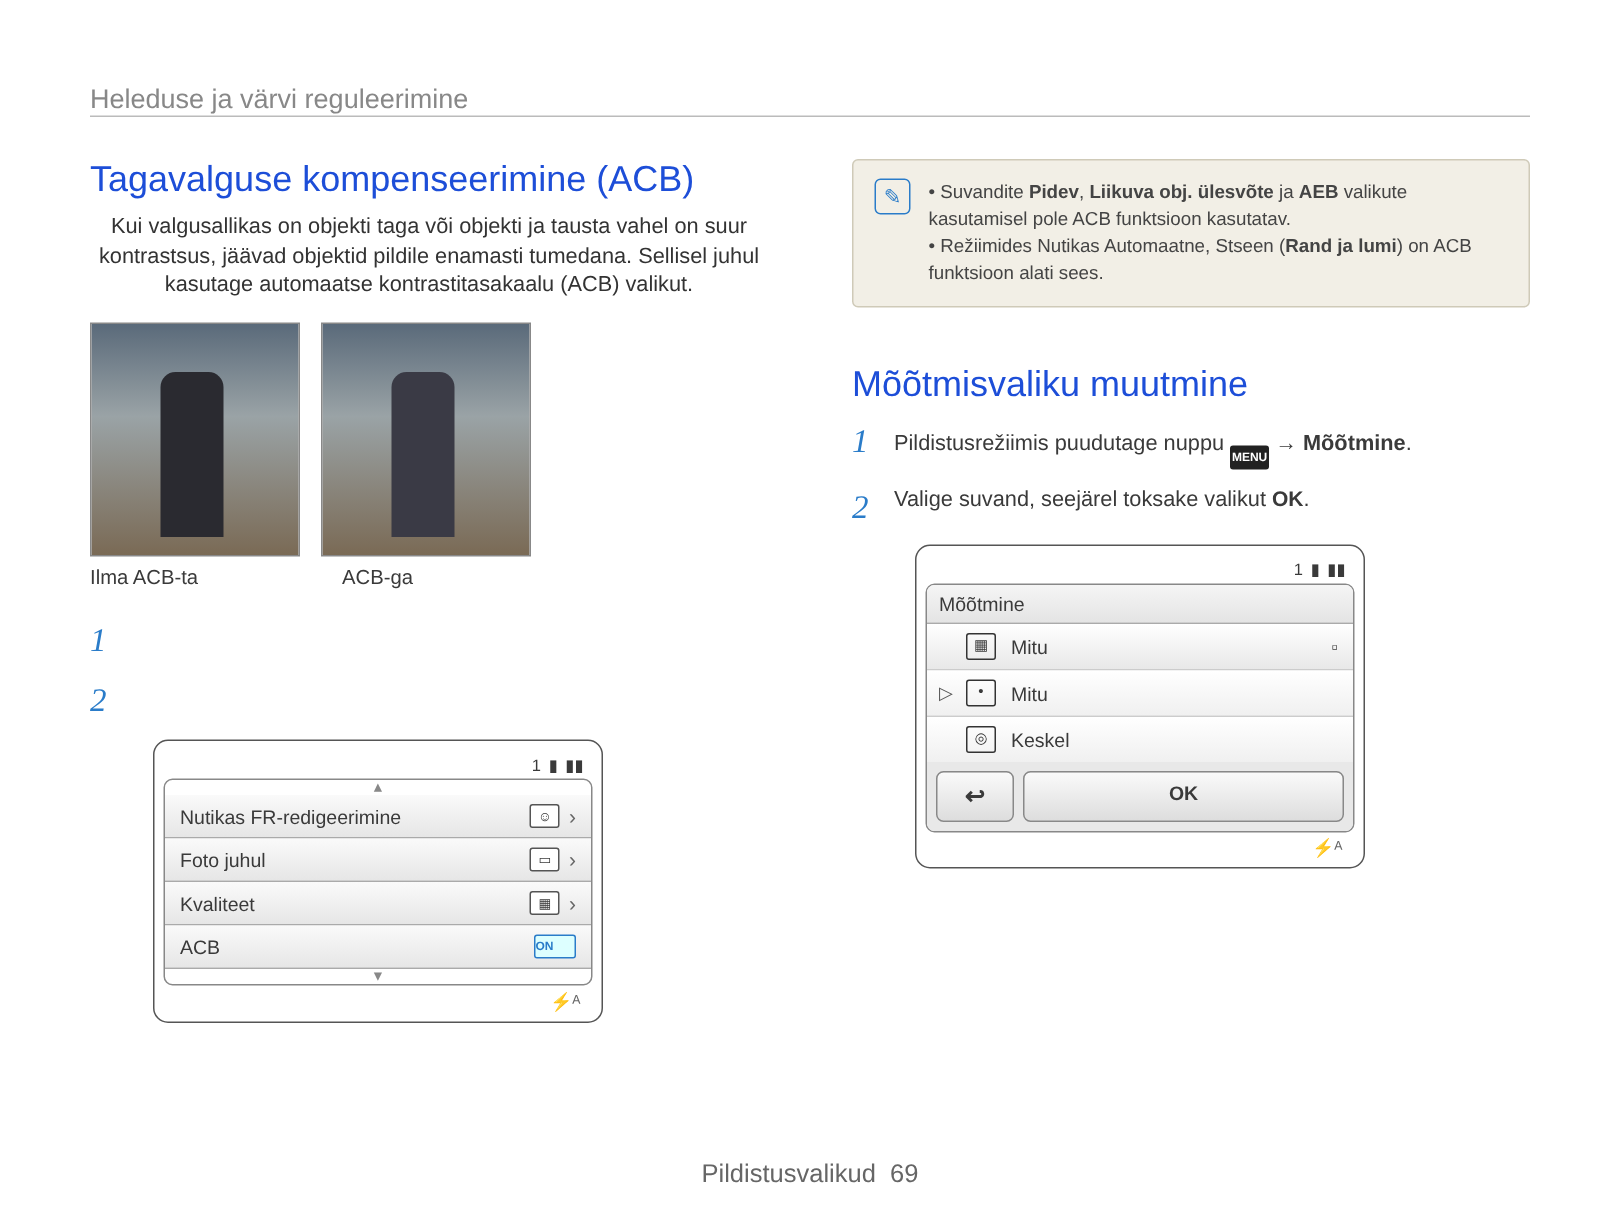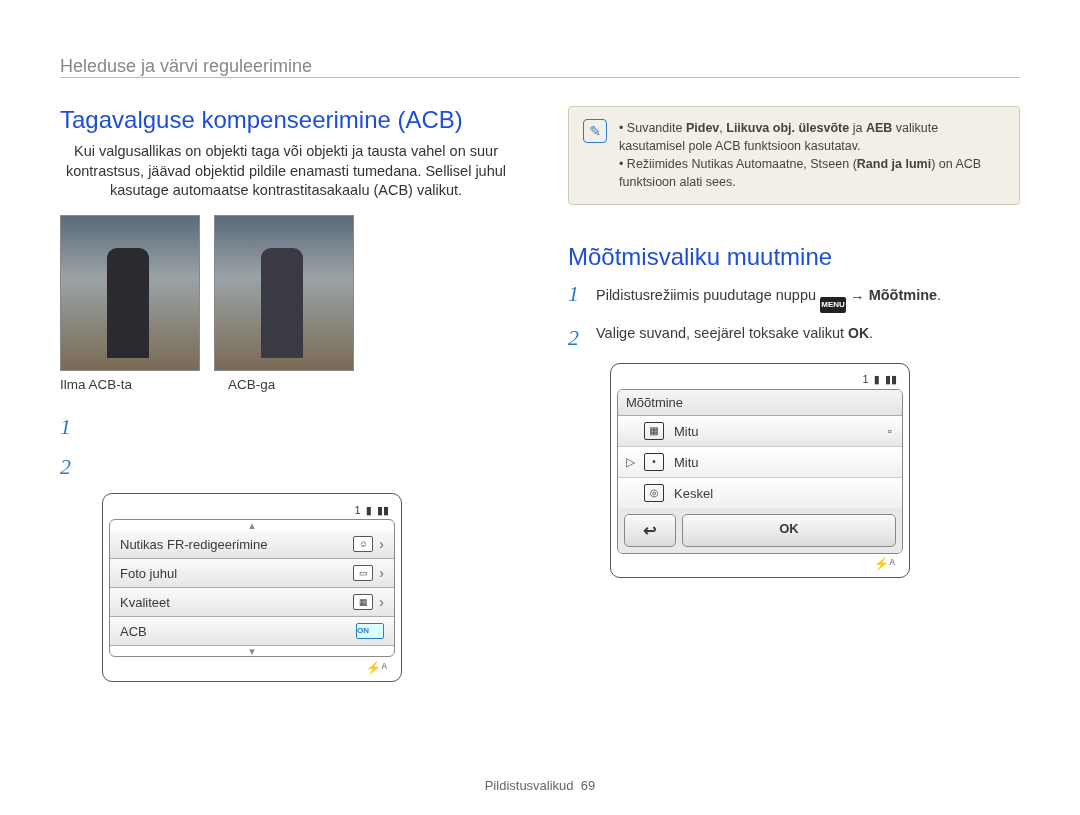--- a/index.html
+++ b/index.html
@@ -84,21 +84,21 @@
     padding:12px 14px; font-size:12.5px; line-height:1.45; color:#444;
     margin-bottom: 38px;
   }
   .note-icon {
     width:24px; height:24px; border:1.5px solid #2a7cc9; color:#2a7cc9;
     border-radius:4px; display:flex; align-items:center; justify-content:center;
     font-size:14px; flex-shrink:0;
   }
   .note ul { list-style:none; }
   .note li::before { content:"• "; }
-  .page-footer { position:absolute; bottom:22px; left:0; right:0; text-align:center; font-size:13px; color:#666;margin-top:48px; }
+  .page-footer { position:absolute; bottom:22px; left:0; right:0; text-align:center; font-size:17px; color:#666;margin-top:48px; }
   .bold { font-weight:bold; }
 </style>
 </head>
 <body>
 
 <div class="page-header">Heleduse ja värvi reguleerimine</div>
 
 <div class="cols">
 
   <div class="col">

